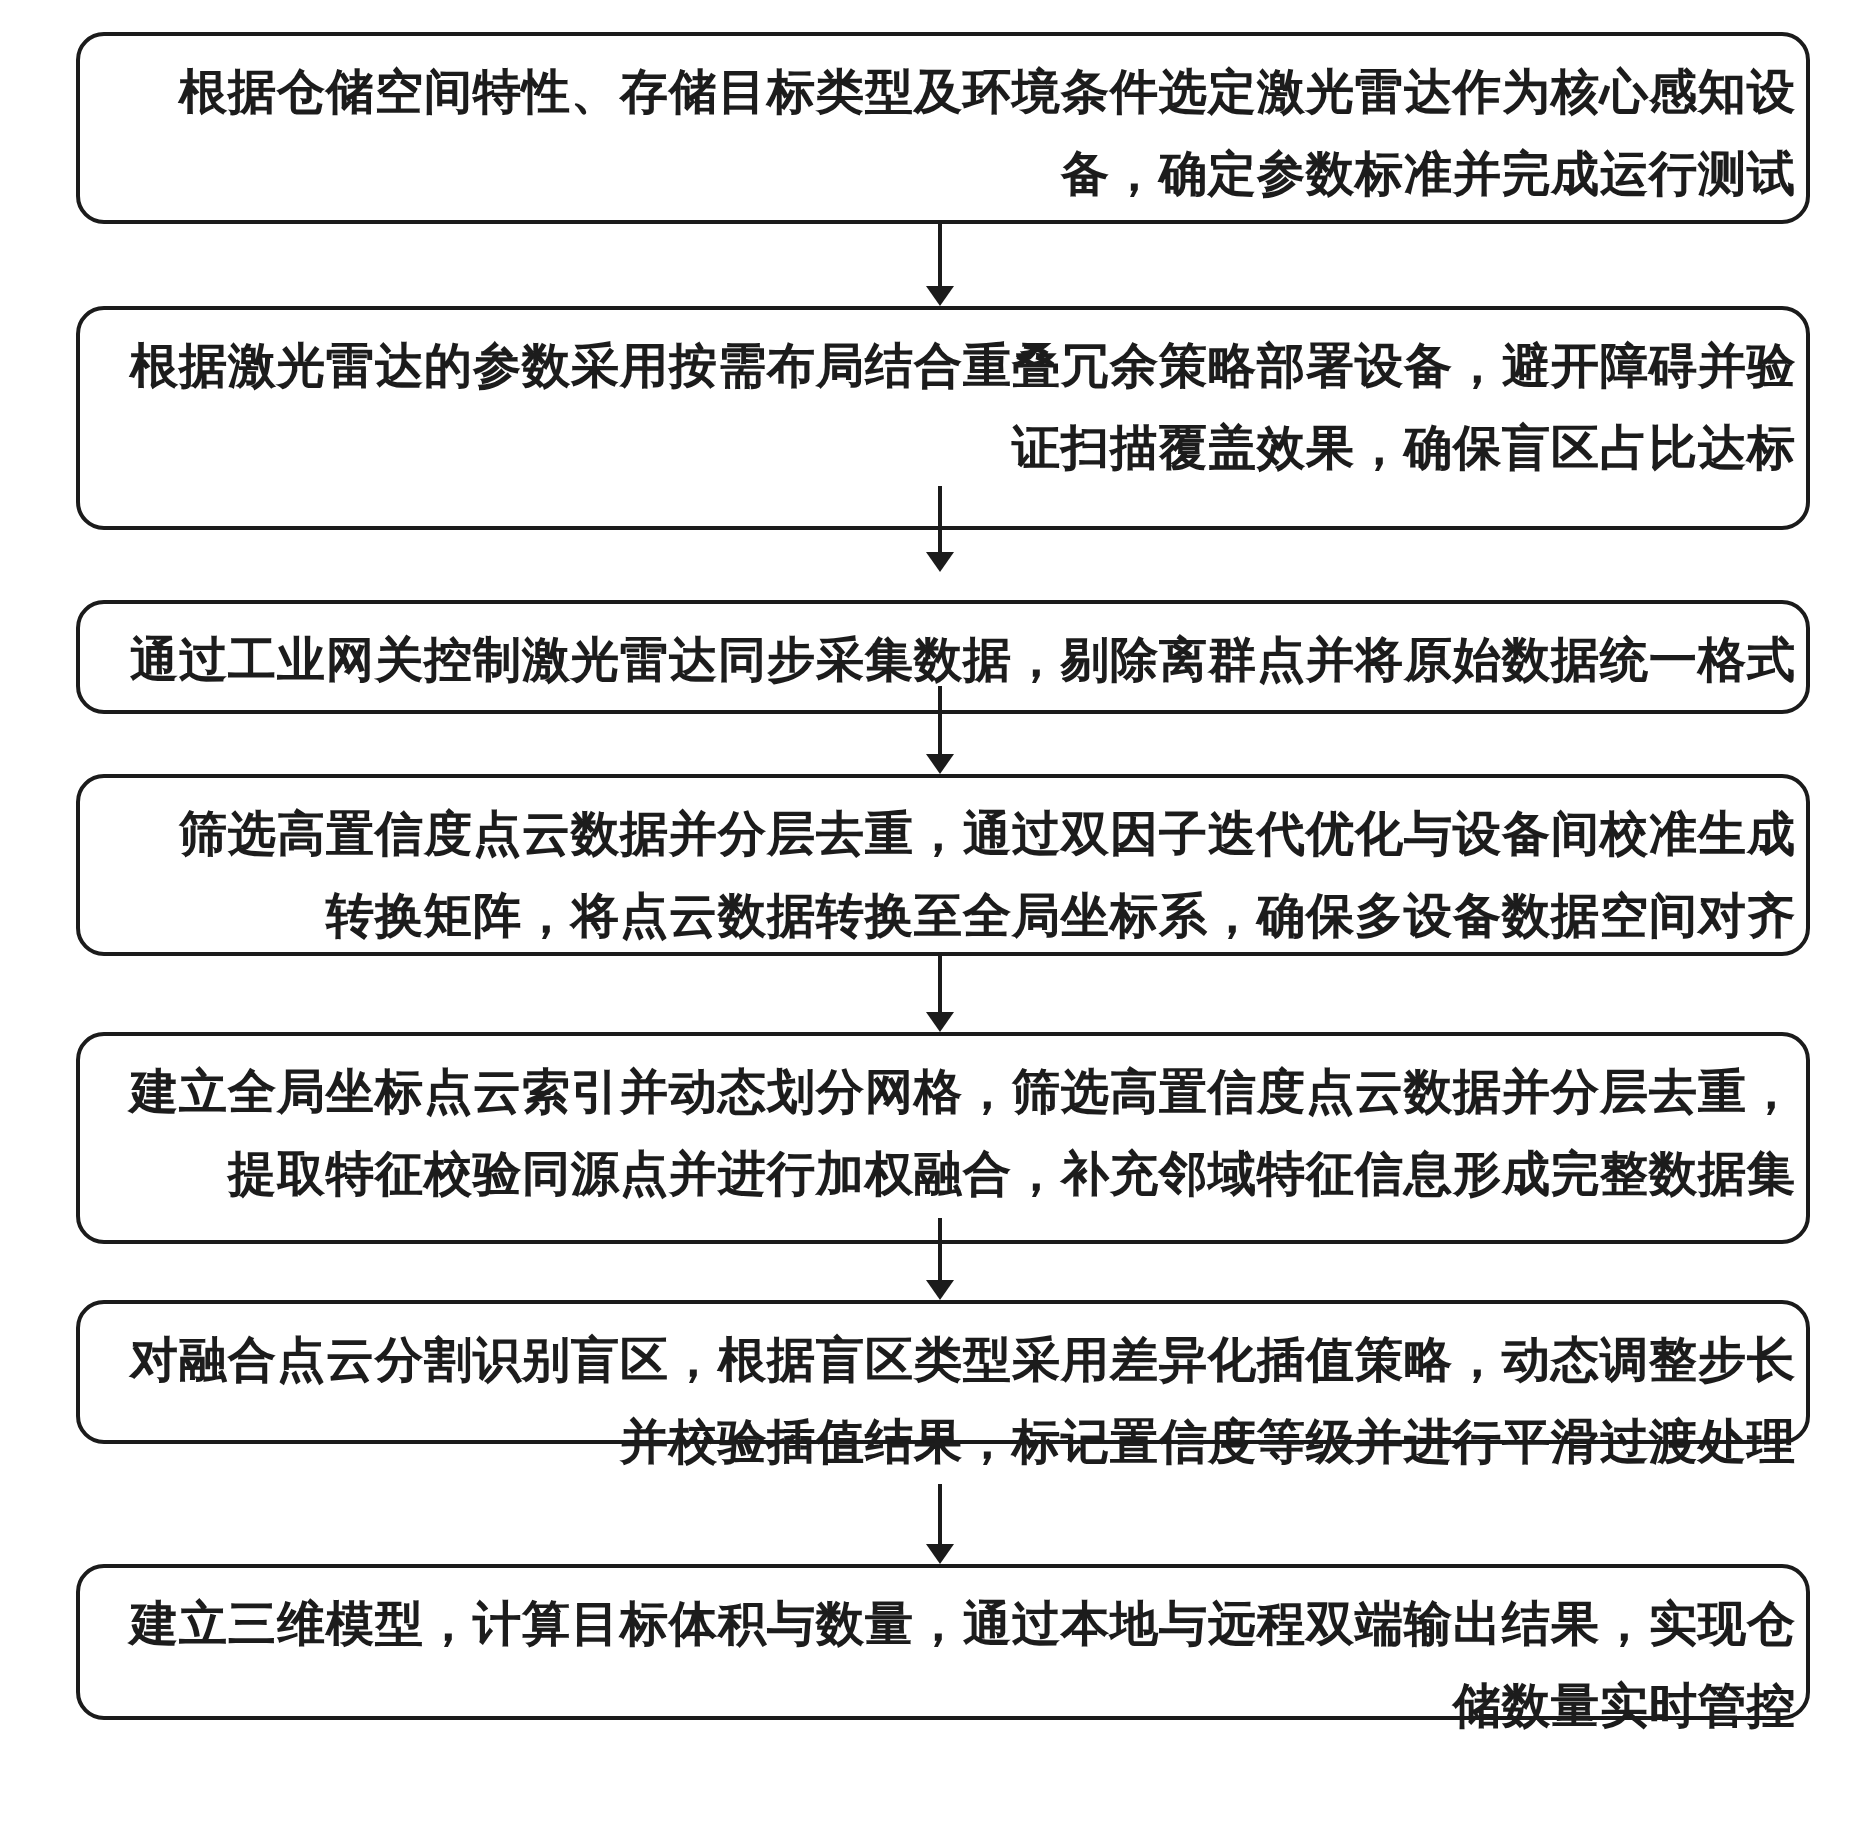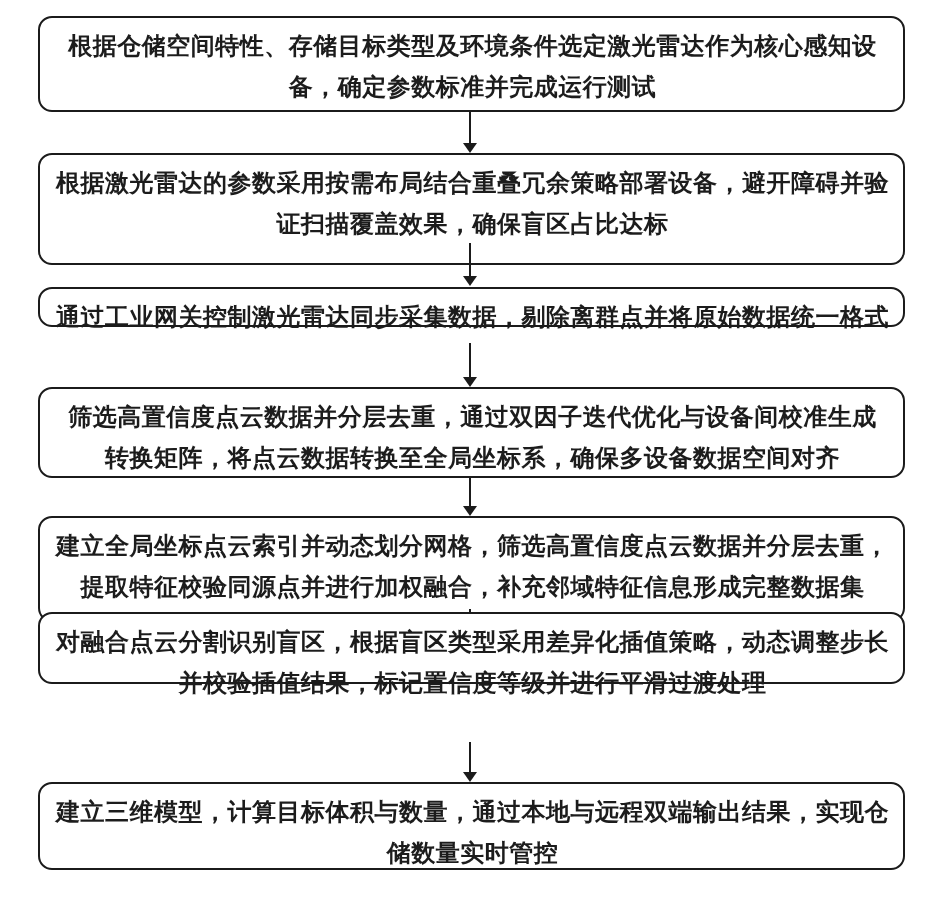--- a/index.html
+++ b/index.html
@@ -25,21 +25,21 @@
     background: #ffffff;
   }
   .box-text {
     padding: 8px 5px 0 7px;
     font-size: 24px;
     line-height: 41px;
     font-weight: 600;
     color: #1c1c1c;
     letter-spacing: 0.5px;
     white-space: pre-line;
-    text-align: center;
+    text-align: right;
   }
   .arrow {
     position: absolute;
     left: 462px;
     width: 16px;
   }
   .arrow-line {
     position: absolute;
     left: 7px;
     top: 0;
@@ -76,21 +76,21 @@
   <div class="box" style="top:153px;height:112px">
     <div class="box-text">根据激光雷达的参数采用按需布局结合重叠冗余策略部署设备，避开障碍并验
 证扫描覆盖效果，确保盲区占比达标</div>
   </div>
 
   <div class="arrow" style="top:243px;height:43px">
     <span class="arrow-line"></span>
     <span class="arrow-head"></span>
   </div>
 
-  <div class="box" style="top:287px;height:40px">
+  <div class="box" style="top:300px;height:57px">
     <div class="box-text">通过工业网关控制激光雷达同步采集数据，剔除离群点并将原始数据统一格式</div>
   </div>
 
   <div class="arrow" style="top:343px;height:44px">
     <span class="arrow-line"></span>
     <span class="arrow-head"></span>
   </div>
 
   <div class="box" style="top:387px;height:91px">
     <div class="box-text">筛选高置信度点云数据并分层去重，通过双因子迭代优化与设备间校准生成
@@ -105,28 +105,28 @@
   <div class="box" style="top:516px;height:106px">
     <div class="box-text">建立全局坐标点云索引并动态划分网格，筛选高置信度点云数据并分层去重，
 提取特征校验同源点并进行加权融合，补充邻域特征信息形成完整数据集</div>
   </div>
 
   <div class="arrow" style="top:609px;height:41px">
     <span class="arrow-line"></span>
     <span class="arrow-head"></span>
   </div>
 
-  <div class="box" style="top:612px;height:72px">
+  <div class="box" style="top:650px;height:72px">
     <div class="box-text">对融合点云分割识别盲区，根据盲区类型采用差异化插值策略，动态调整步长
 并校验插值结果，标记置信度等级并进行平滑过渡处理</div>
   </div>
 
   <div class="arrow" style="top:742px;height:40px">
     <span class="arrow-line"></span>
     <span class="arrow-head"></span>
   </div>
 
-  <div class="box" style="top:782px;height:88px">
+  <div class="box" style="top:782px;height:78px">
     <div class="box-text">建立三维模型，计算目标体积与数量，通过本地与远程双端输出结果，实现仓
 储数量实时管控</div>
   </div>
 
 </div>
 
 </body></html>

